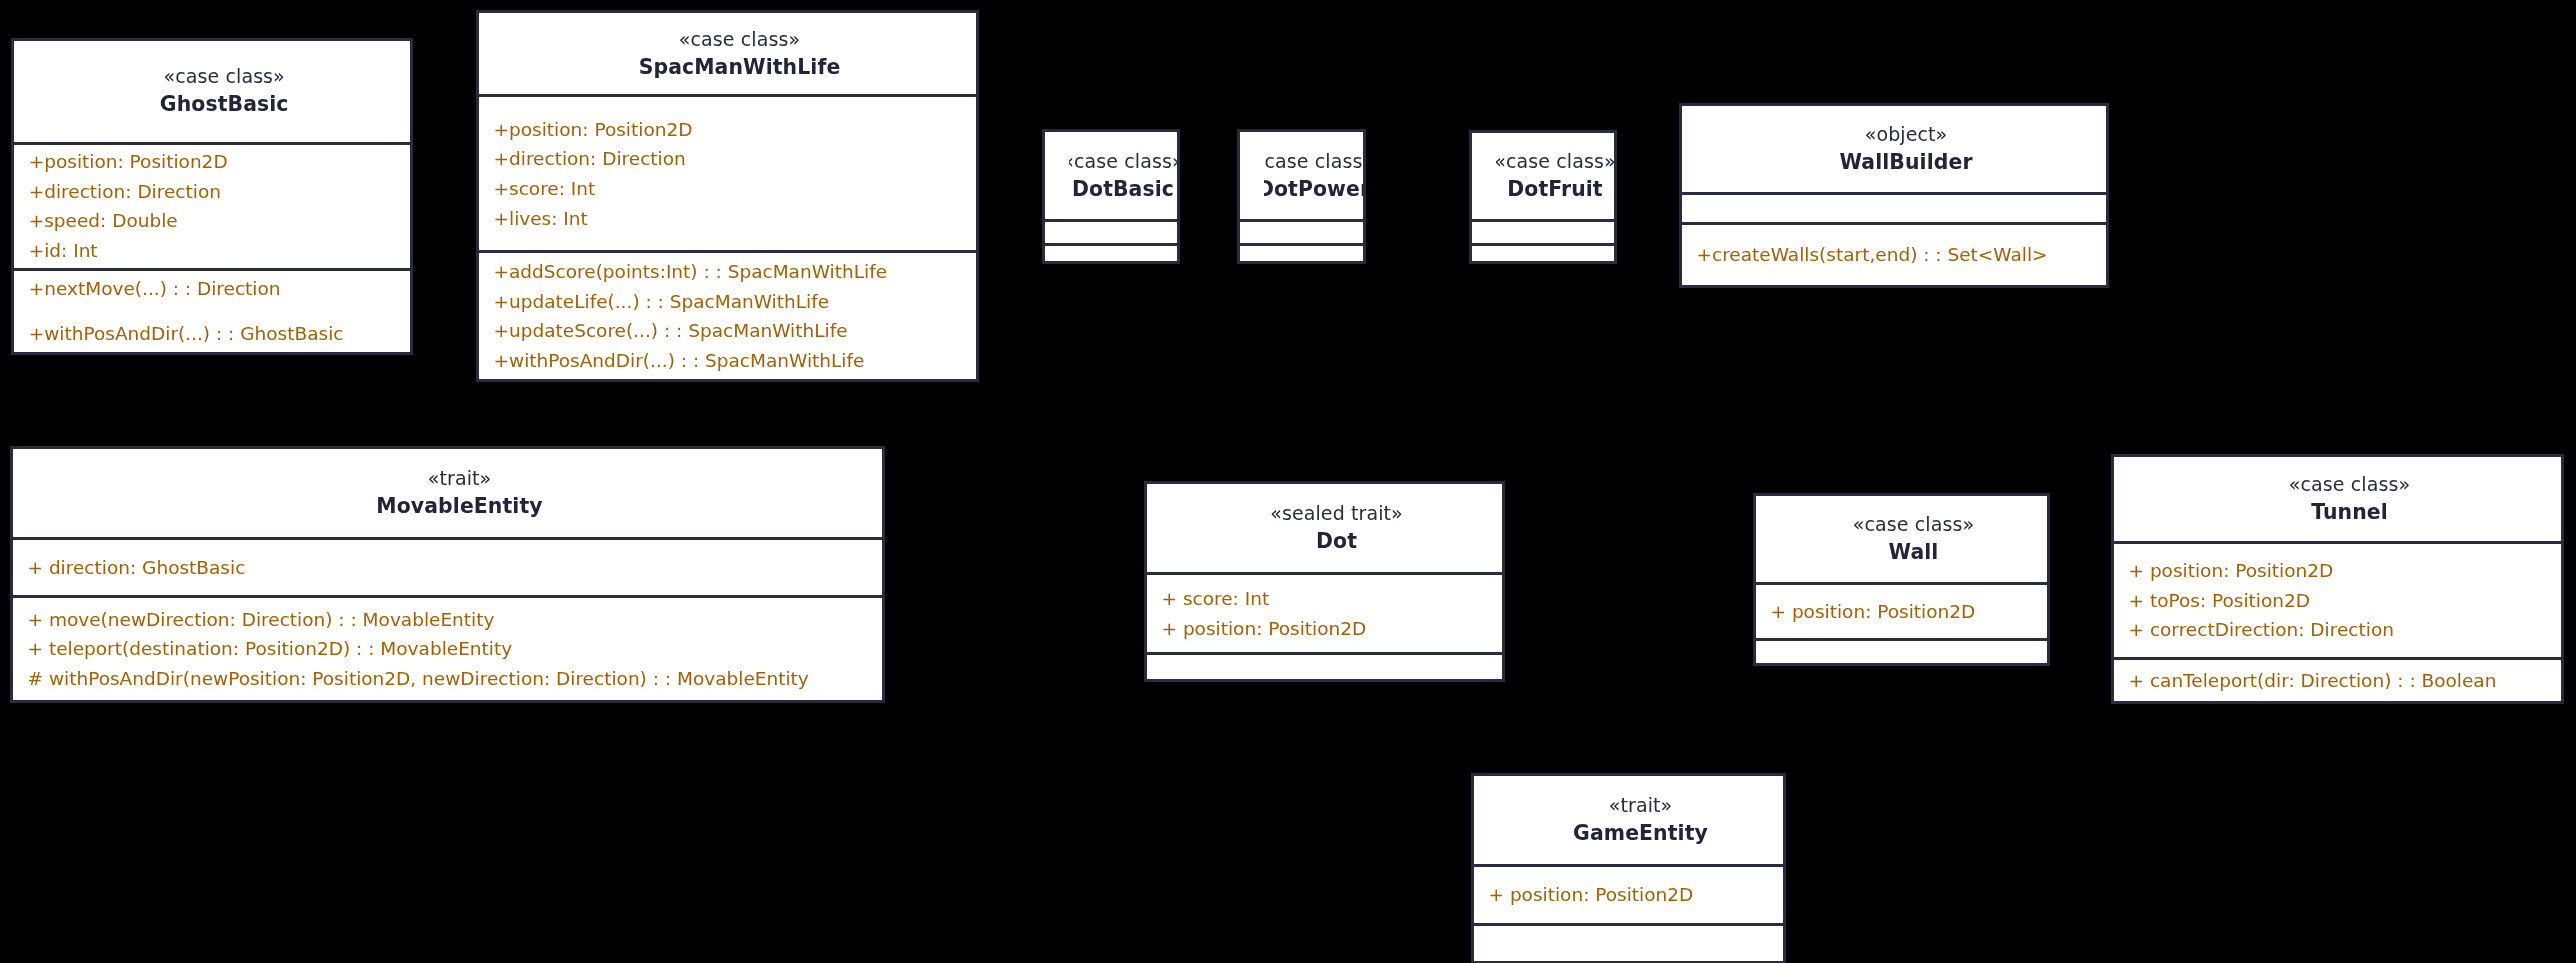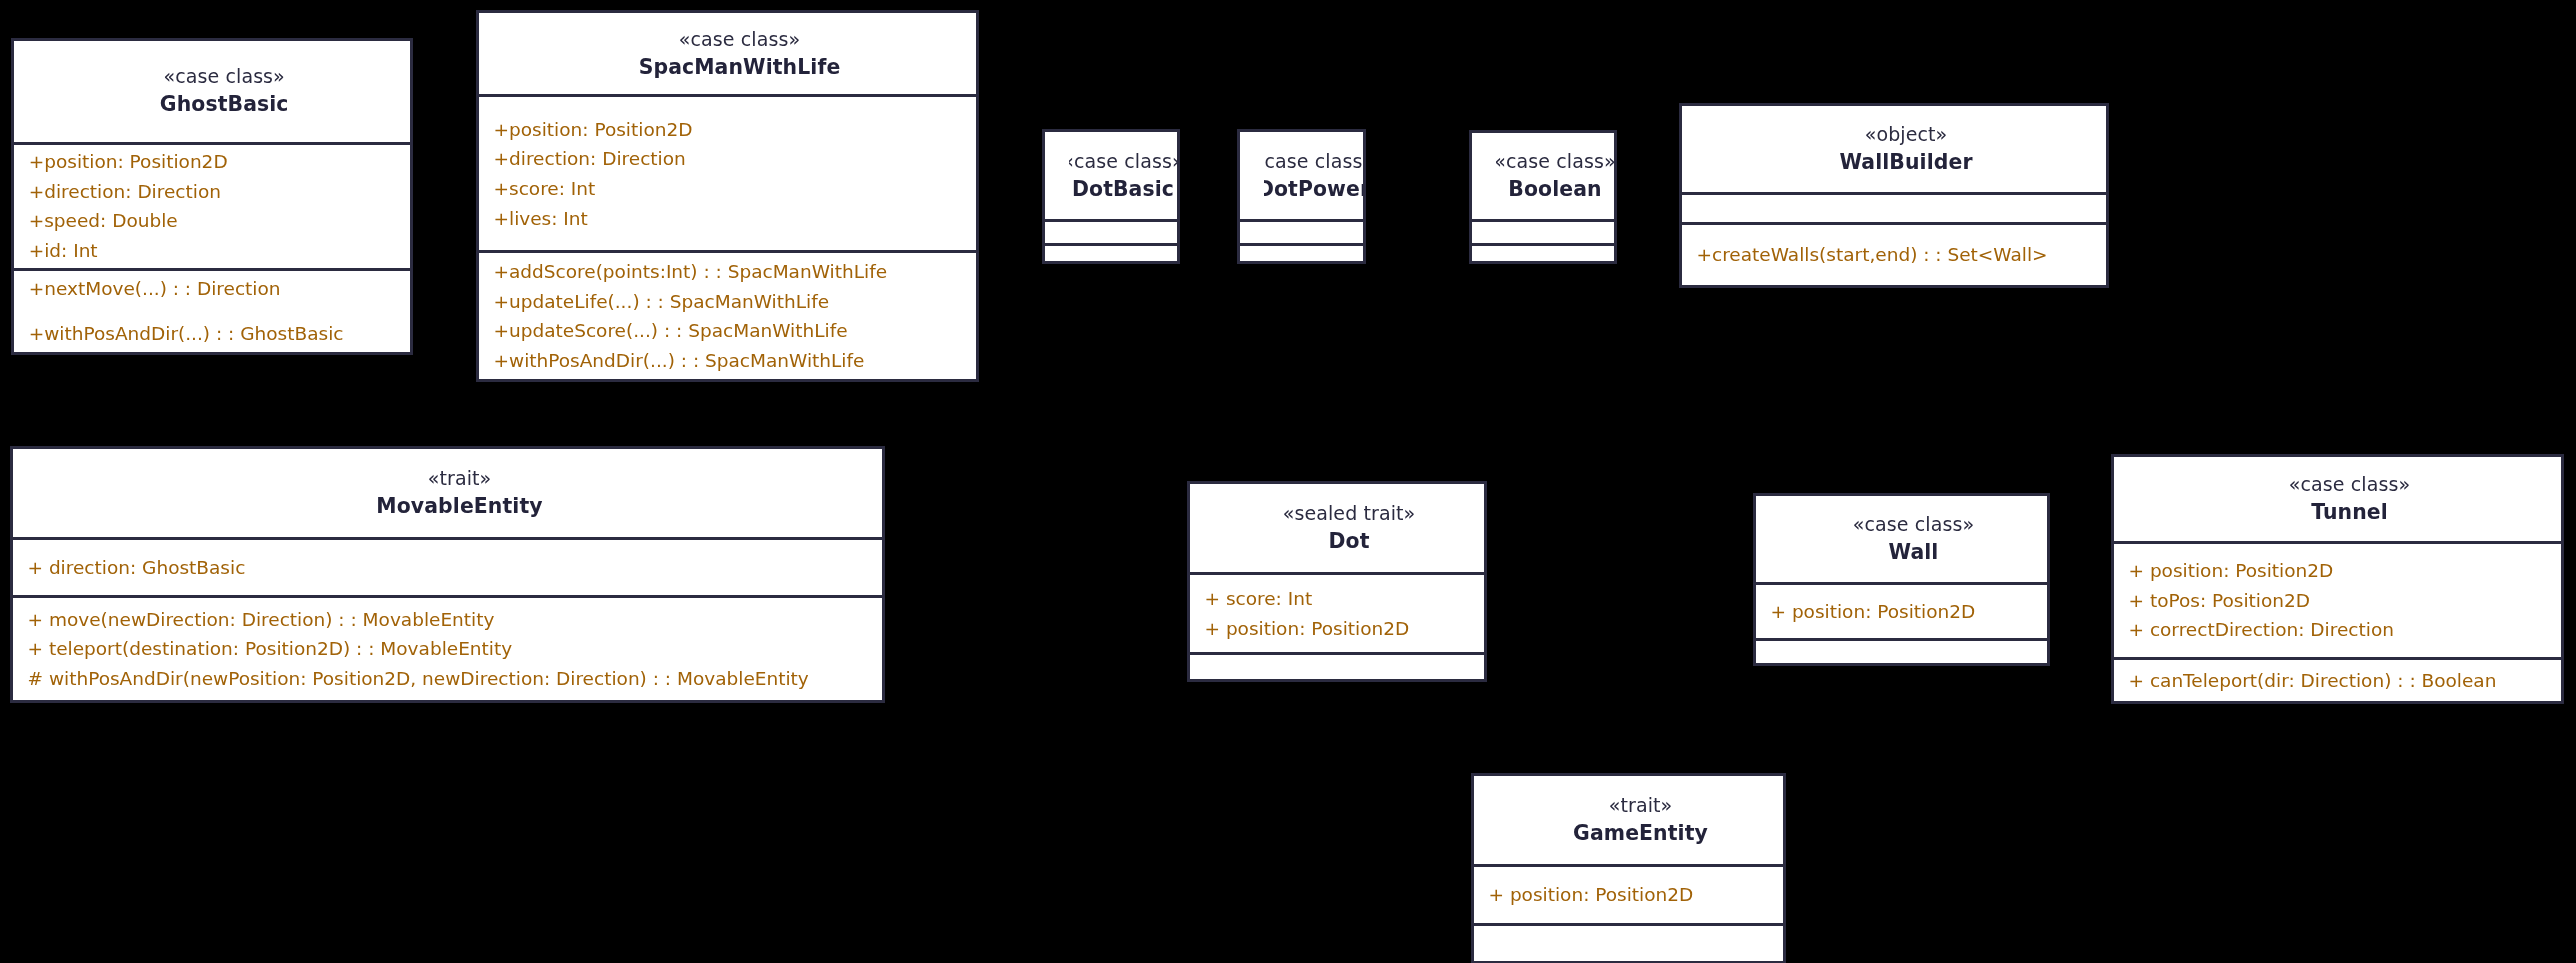--- a/index.html
+++ b/index.html
@@ -113,21 +113,21 @@
   #box-wallbuilder      { left: 1679px; top: 103px;  width: 430px;  height: 185px; }
   #box-wallbuilder .c0  { height: 86px; }
   #box-wallbuilder .c1  { height: 30px; }
   #box-wallbuilder .c2  { flex: 1 1 auto; }
 
   #box-movableentity      { left: 10px;   top: 446px;  width: 875px; height: 257px; }
   #box-movableentity .c0  { height: 88px; }
   #box-movableentity .c1  { height: 58px; }
   #box-movableentity .c2  { flex: 1 1 auto; }
 
-  #box-dot      { left: 1187px; top: 481px;  width: 300px;  height: 201px; }
+  #box-dot      { left: 1144px; top: 481px;  width: 361px;  height: 201px; }
   #box-dot .c0  { height: 88px; }
   #box-dot .c1  { height: 80px; }
   #box-dot .c2  { flex: 1 1 auto; }
 
   #box-wall      { left: 1753px; top: 493px;  width: 297px;  height: 173px; }
   #box-wall .c0  { height: 86px; }
   #box-wall .c1  { height: 56px; }
   #box-wall .c2  { flex: 1 1 auto; }
 
   #box-tunnel      { left: 2111px; top: 454px;  width: 453px;  height: 250px; }
@@ -195,21 +195,21 @@
       <div class="stereotype">«case class»</div>
       <div class="classname">DotPower</div>
     </div>
     <div class="compartment member-comp empty c1"></div>
     <div class="compartment member-comp empty c2"></div>
   </div>
 
   <div class="uml-class" id="box-dotfruit">
     <div class="compartment header-comp c0">
       <div class="stereotype">«case class»</div>
-      <div class="classname">Boolean</div>
+      <div class="classname">DotFruit</div>
     </div>
     <div class="compartment member-comp empty c1"></div>
     <div class="compartment member-comp empty c2"></div>
   </div>
 
   <div class="uml-class" id="box-wallbuilder">
     <div class="compartment header-comp c0">
       <div class="stereotype">«object»</div>
       <div class="classname">WallBuilder</div>
     </div>

